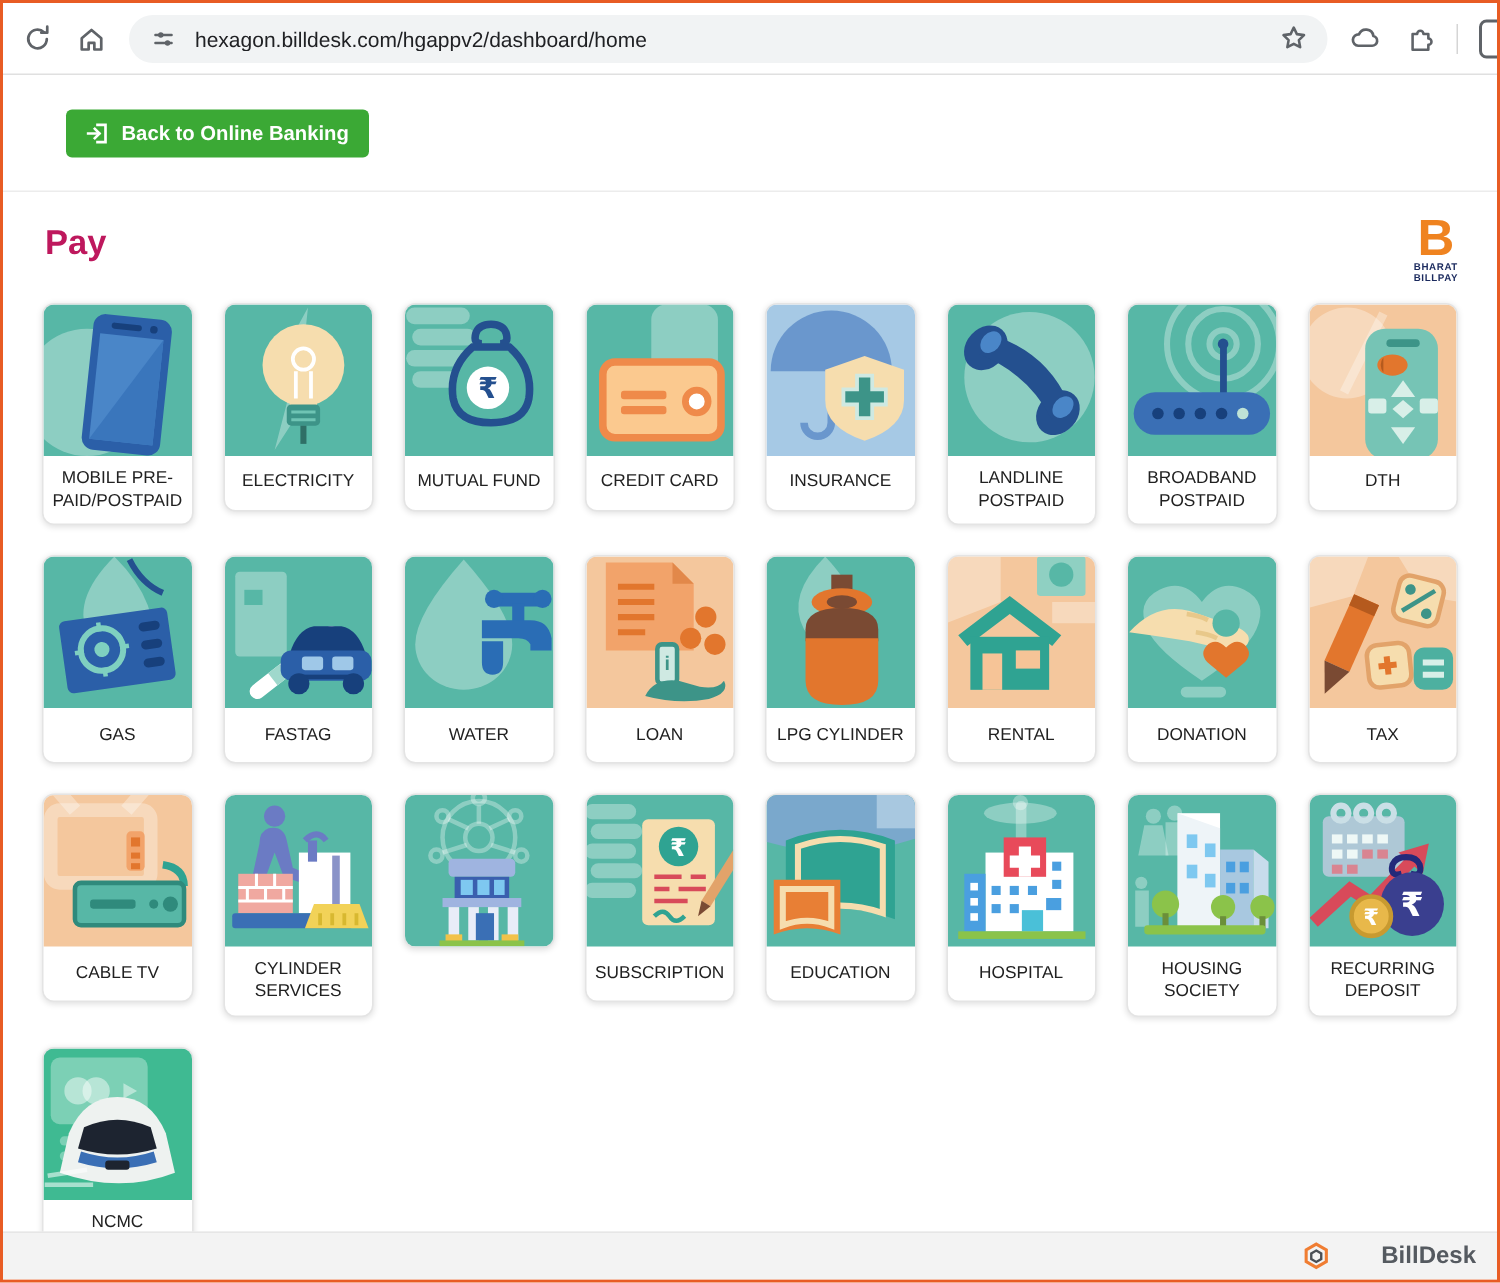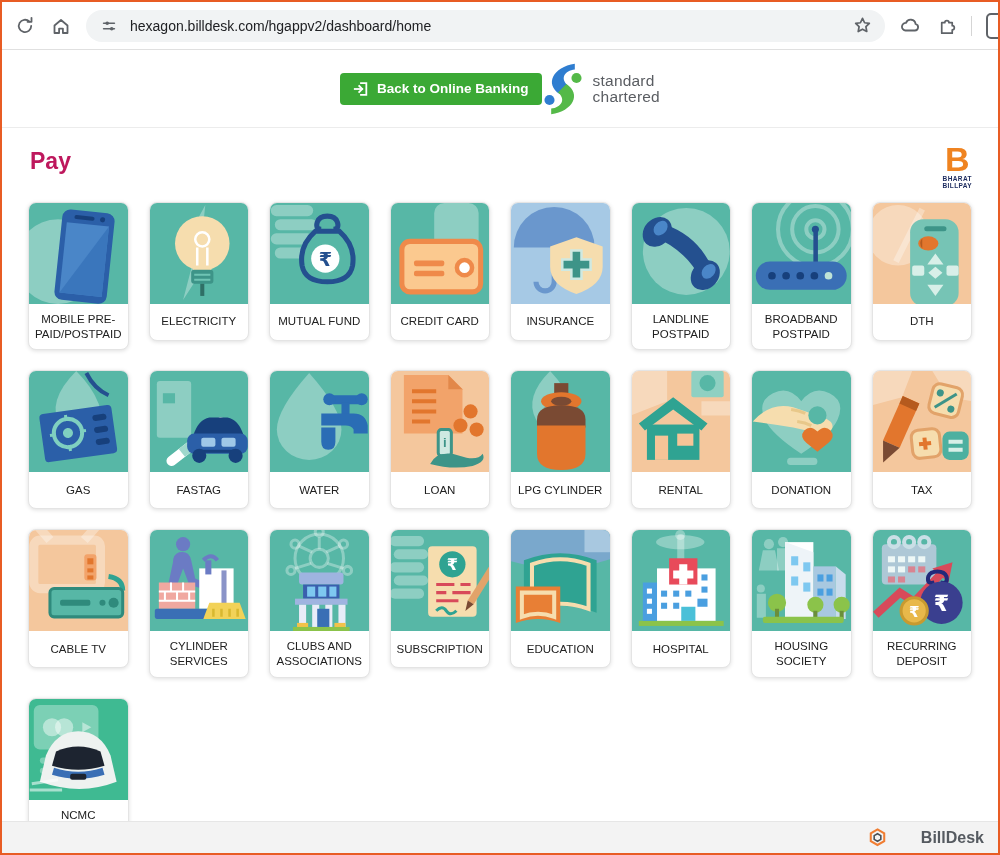--- a/index.html
+++ b/index.html
@@ -11,21 +11,21 @@
   
   .chrome{height:47px;display:flex;align-items:center;padding:0 12px;gap:14px;background:#fff;border-bottom:1px solid #e0e0e0;}
   .chrome .cicon{width:22px;height:22px;flex:0 0 auto;display:flex;align-items:center;justify-content:center;cursor:pointer;}
   .chrome .cicon svg{stroke:#5f6368;fill:none;stroke-width:1.8;stroke-linecap:round;stroke-linejoin:round;}
   .omnibox{flex:1 1 auto;height:32px;background:#f1f3f4;border-radius:16px;display:flex;align-items:center;padding:0 12px;gap:10px;min-width:0;}
   .omnibox .url{font-size:14px;color:#202124;white-space:nowrap;overflow:hidden;flex:1;}
   .right-cluster{display:flex;align-items:center;gap:14px;flex:0 0 auto;margin-right:-12px;}
   .vsep{width:1px;height:20px;background:#d5d5d5;}
   .avatar-part{width:22px;height:22px;border:2px solid #5f6368;border-radius:5px;margin-right:-14px;}
   
-  .header{height:77px;display:flex;align-items:center;justify-content:center;padding:0 42px;border-bottom:1px solid #ececec;background:#fff;}
+  .header{height:77px;display:flex;align-items:center;justify-content:flex-start;padding:0 42px;border-bottom:1px solid #ececec;background:#fff;}
   .back-btn{display:flex;align-items:center;gap:8px;background:#3BA935;color:#fff;border:none;border-radius:4px;padding:8px 13px;font-size:13.5px;font-weight:bold;font-family:"Liberation Sans",sans-serif;cursor:pointer;}
   .sc-logo{display:flex;align-items:center;gap:9px;}
   .sc-text{color:#5a5d62;font-size:15.5px;line-height:1.03;letter-spacing:.2px;}
   
   .content{padding:14px 26px 0 26px;}
   .pay-row{display:flex;justify-content:space-between;align-items:flex-start;margin-bottom:12px;}
   .pay-title{color:#be185d;font-size:23px;font-weight:bold;margin:6px 0 0 2px;}
   .bbps{display:flex;flex-direction:column;align-items:center;line-height:1;margin-top:2px;}
   .bbps .b{font-size:34px;font-weight:bold;color:#EF8320;line-height:.9;}
   .bbps .l{font-size:6.5px;font-weight:bold;color:#1B2A5E;letter-spacing:.4px;margin-top:1px;}
@@ -89,34 +89,20 @@
   <button class="back-btn">
     <span style="display:flex;">
       <svg viewBox="0 0 18 18" width="16" height="16" fill="none" stroke="#fff" stroke-width="2" stroke-linecap="square">
           <path d="M9 2.5h6v13H9"></path>
           <path d="M2 9h8"></path>
           <path d="M7 5.5 10.5 9 7 12.5"></path>
         </svg>
     </span>
     <span>Back to Online Banking</span>
   </button>
-  <div class="sc-logo">
-    <span style="display:flex;">
-      <svg viewBox="0 0 48 64" width="42" height="54">
-        <path d="M38 2 C12 6 2 26 20 38 L30 28 C20 20 26 10 38 9 Z" fill="#2f7dd0"></path>
-        <circle cx="40" cy="19" r="6" fill="#54b948"></circle>
-        <path d="M10 62 C36 58 46 38 28 26 L18 36 C28 44 22 54 10 55 Z" fill="#54b948"></path>
-        <circle cx="8" cy="45" r="6" fill="#2f7dd0"></circle>
-      </svg>
-    </span>
-    <div class="sc-text">
-      <div>standard</div>
-      <div>chartered</div>
-    </div>
-  </div>
 </div>
 
 <div class="content">
   <div class="pay-row">
     <div class="pay-title">Pay</div>
     <div class="bbps">
       <div class="b">B</div>
       <div class="l">BHARAT</div>
       <div class="l">BILLPAY</div>
     </div>
@@ -461,21 +447,20 @@
               <rect x="69" y="74" width="7" height="22"></rect>
             </g>
             <rect x="48" y="78" width="12" height="18" fill="#3a6fb5"></rect>
             <g fill="#f2c24a">
               <rect x="28" y="92" width="11" height="5"></rect>
               <rect x="65" y="92" width="11" height="5"></rect>
             </g>
             <rect x="24" y="96" width="56" height="4" fill="#8bc34a"></rect>
           </svg>
         </div>
-    <div class="tile-label">CLUBS AND ASSOCIATIONS</div>
   </div>
       <div class="tile">
     <div class="tile-img" style="background: rgb(87, 183, 166);">
           <svg viewBox="0 0 100 100" width="100%" height="101" preserveAspectRatio="xMidYMid slice">
             <g fill="rgba(255,255,255,.32)">
               <rect x="0" y="6" width="34" height="10" rx="5"></rect>
               <rect x="4" y="19" width="34" height="10" rx="5"></rect>
               <rect x="0" y="32" width="34" height="10" rx="5"></rect>
               <rect x="4" y="45" width="34" height="10" rx="5"></rect>
               <rect x="0" y="58" width="34" height="10" rx="5"></rect>

